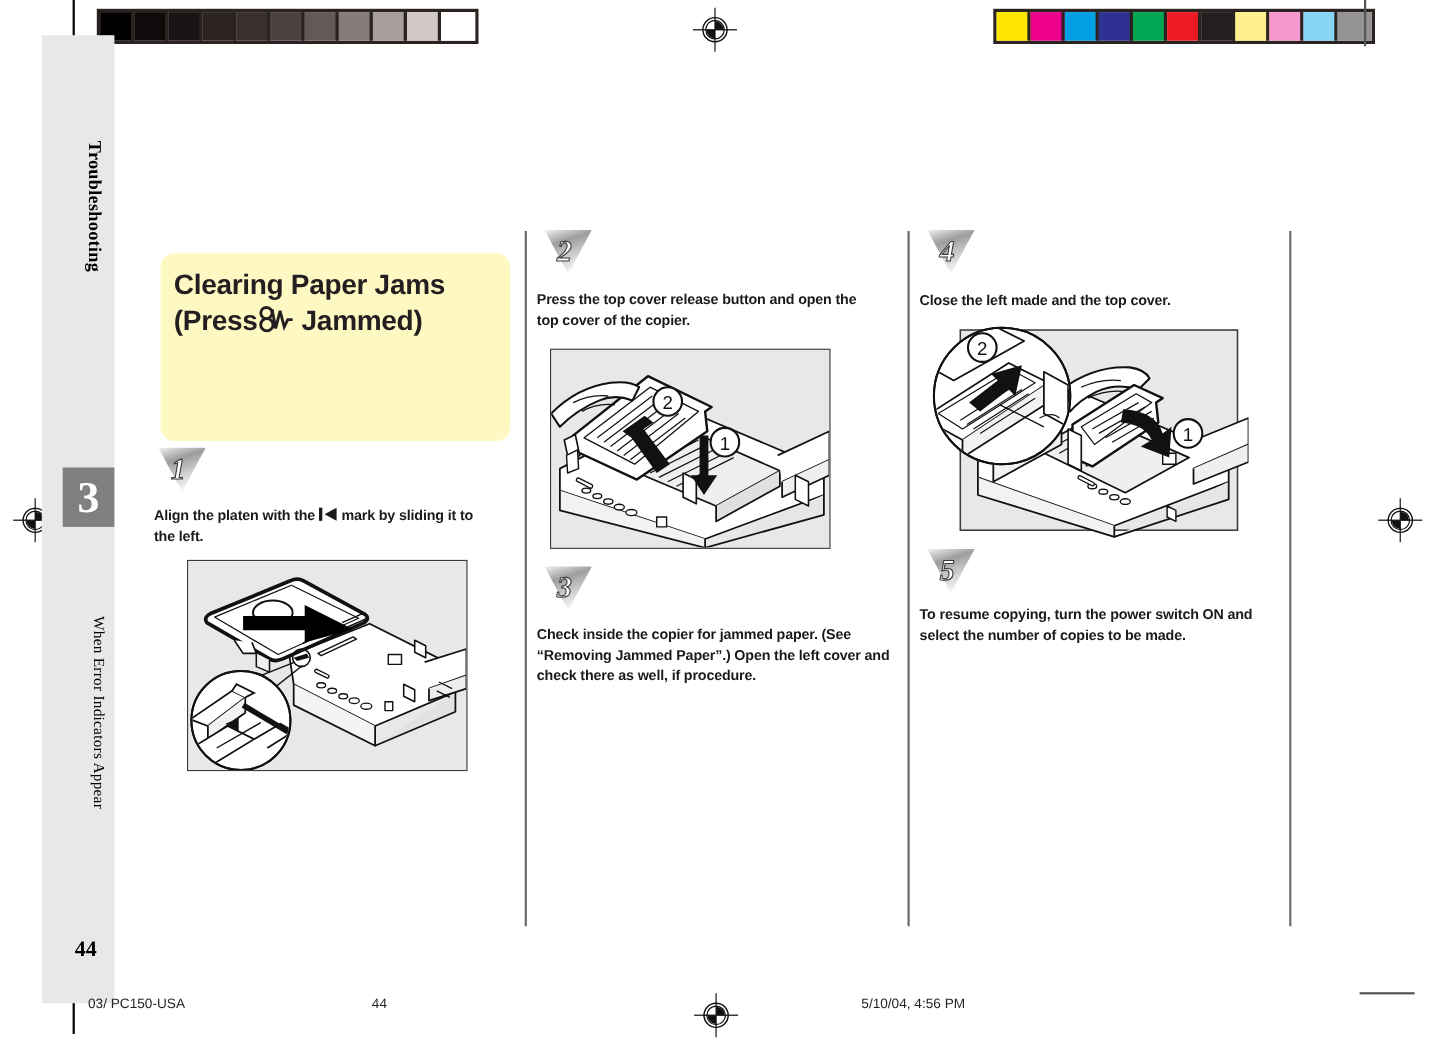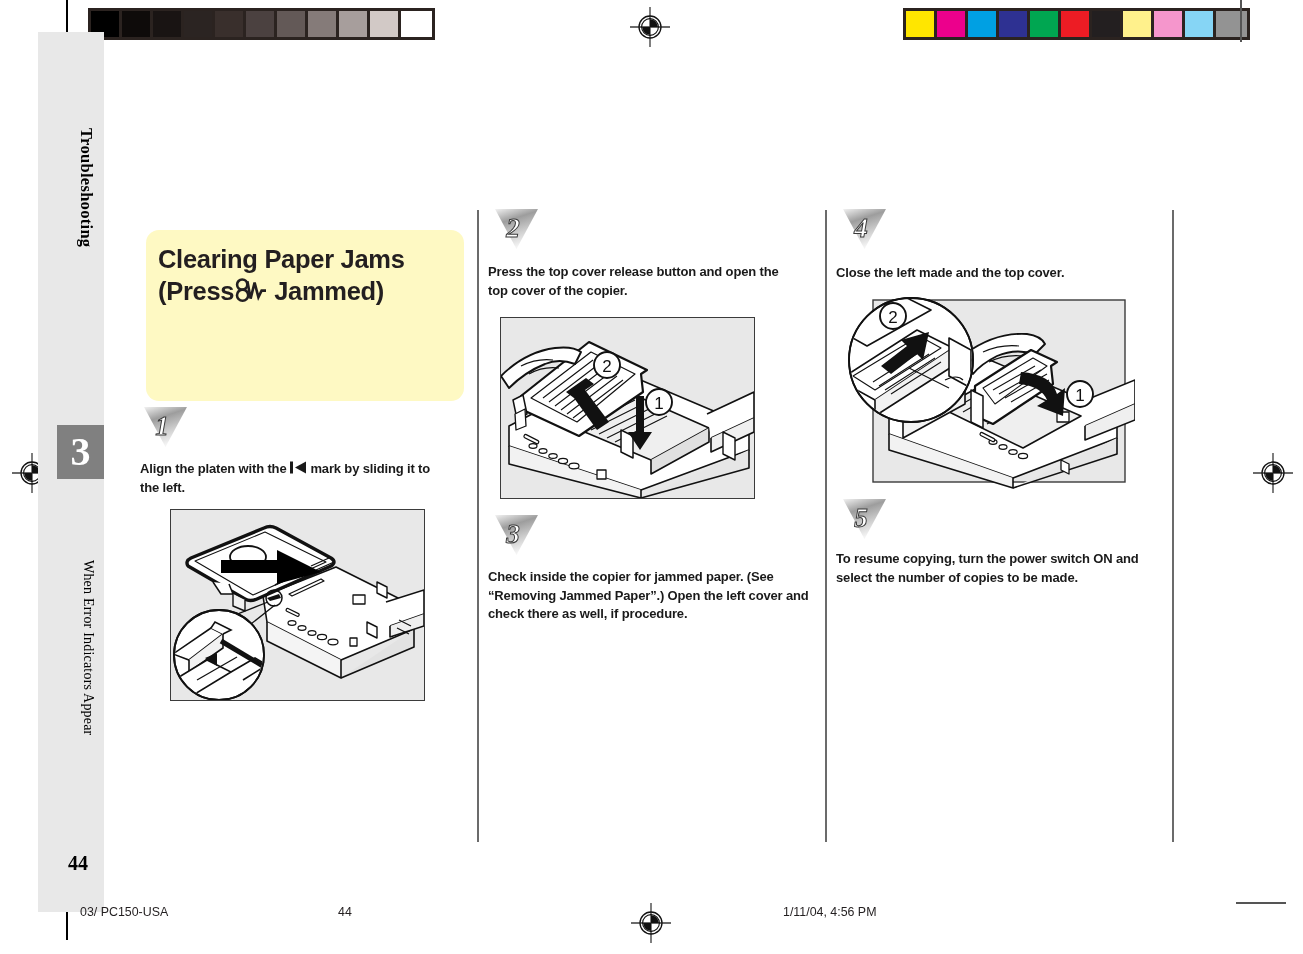--- a/index.html
+++ b/index.html
@@ -484,13 +484,13 @@
       </linearGradient>
     </defs>
     <path d="M1 1 L44 1 L22.5 41 Z" fill="url(#g5)"></path>
     <text x="19" y="29" font-family="Liberation Serif, serif" font-size="27" font-style="italic" font-weight="bold" fill="#ffffff" stroke="#3a3a3a" stroke-width="1" text-anchor="middle">5</text>
   </svg>
 </div>
 <div class="step-text" style="left:836px;top:550px;width:330px;">To resume copying, turn the power switch ON and select the number of copies to be made.</div>
 
 <div class="footer f-left">03/ PC150-USA</div>
 <div class="footer f-mid">44</div>
-<div class="footer f-right">1/11/04, 4:56 PM</div>
+<div class="footer f-right">5/10/04, 4:56 PM</div>
 
 </body></html>

